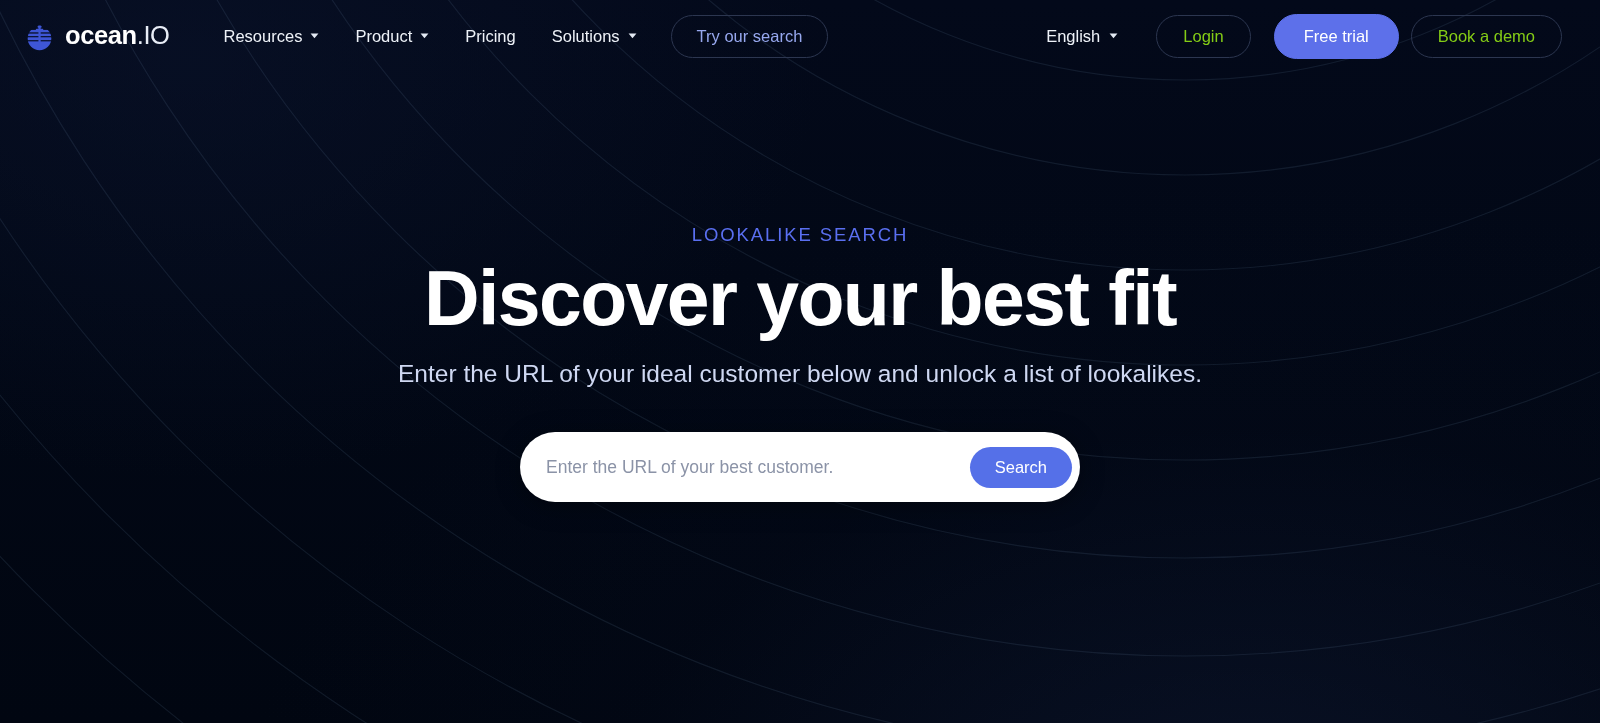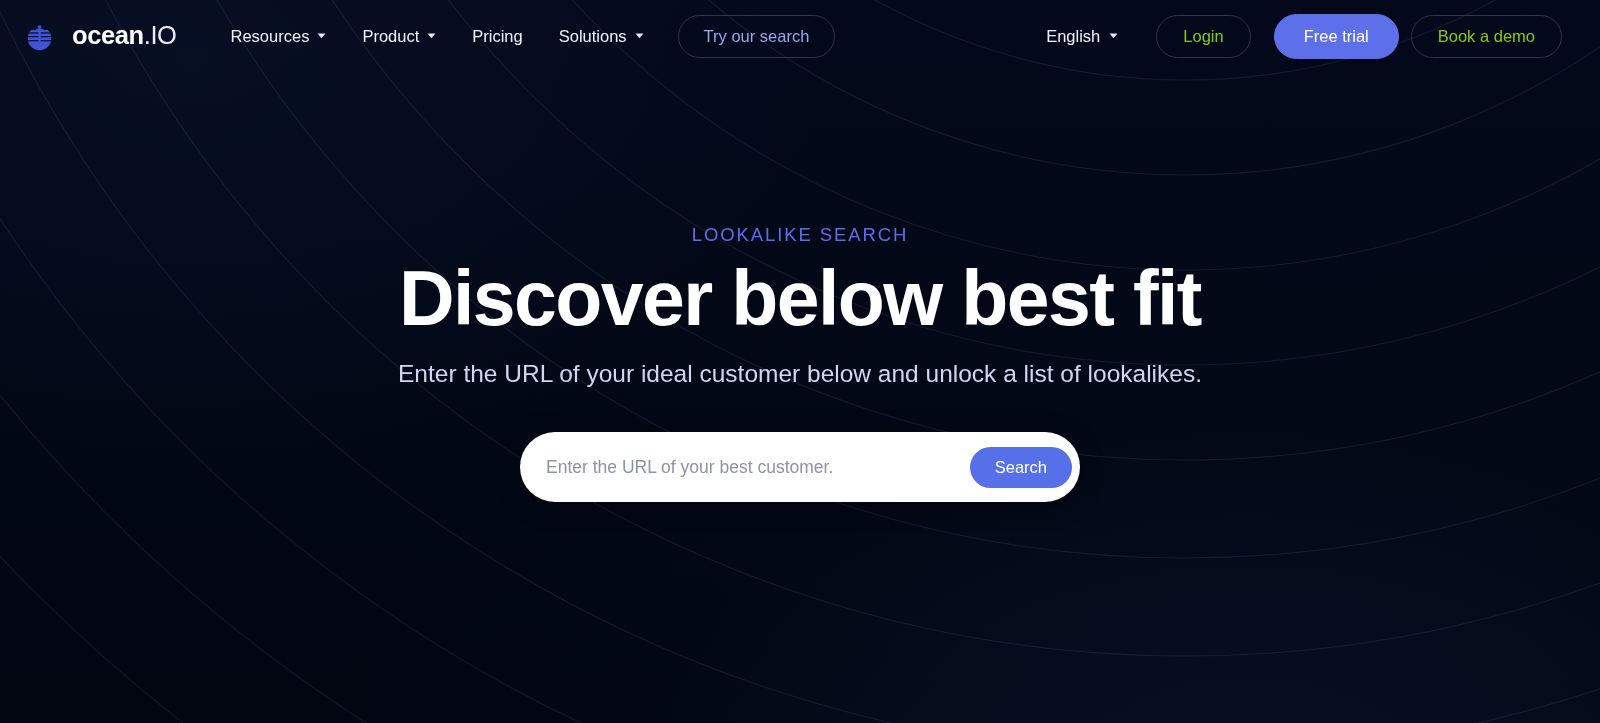--- a/index.html
+++ b/index.html
@@ -57,21 +57,21 @@
 
   .nav-left {
     display: flex;
     align-items: center;
     gap: 0;
   }
 
   #logo-link {
     display: flex;
     align-items: center;
-    gap: 17px;
+    gap: 10px;
     text-decoration: none;
     margin-right: 36px;
   }
   .logo-mark {
     width: 31px;
     height: 31px;
     flex: none;
     display: block;
   }
   .logo-word {
@@ -311,21 +311,21 @@
     <button id="login-btn" class="pill-btn">Login</button>
     <button id="free-trial-btn" class="pill-btn">Free trial</button>
     <button id="book-demo-btn" class="pill-btn">Book a demo</button>
   </div>
 </nav>
 
 <main id="hero">
   <div id="eyebrow">LOOKALIKE SEARCH</div>
 
   <h1 id="headline">
-    <span>Discover below best fit</span><br>
+    <span>Discover your best fit</span><br>
   </h1>
 
   <p id="subheadline">Enter the URL of your ideal customer below and unlock a list of lookalikes.</p>
 
   <form id="search-bar">
     <input id="search-input" type="text" placeholder="Enter the URL of your best customer." style="">
     <button id="search-submit" type="submit">Search</button>
   </form>
 </main>
 

